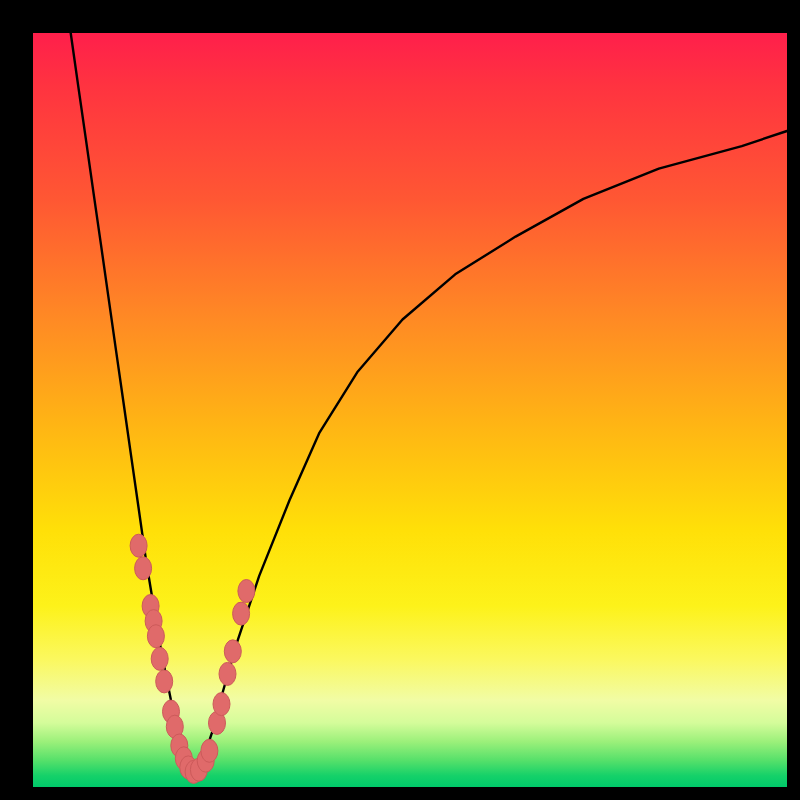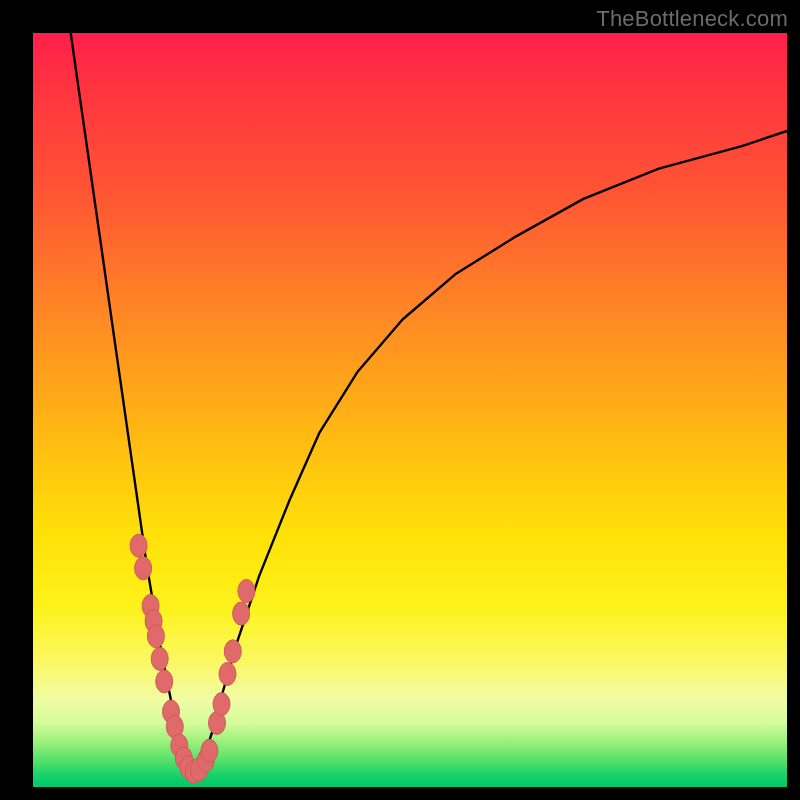--- a/index.html
+++ b/index.html
@@ -58,21 +58,20 @@
     pointer-events: none;
   }
 </style>
 </head>
 <body>
 
 <div class="frame">
 
   <div class="plot-area"></div>
 
-  <div class="watermark">TheBottleneck.com</div>
 
   <svg class="curves" viewBox="0 0 800 800">
     <g id="curve-layer">
         <path d="M70.7 33.0 L78.2 85.8 L85.8 138.6 L93.3 191.3 L100.9 244.1 L108.4 296.9 L115.9 349.7 L123.5 402.5 L131.0 455.2 L138.6 508.0 L146.1 560.8 L153.6 606.0 L161.2 651.3 L168.7 689.0 L176.3 726.7 L183.8 756.8 L191.3 771.9" fill="none" stroke="#000000" stroke-width="2.4" stroke-linecap="round" stroke-linejoin="round"></path>
         <path d="M191.3 771.9 L198.9 764.4 L206.4 749.3 L214.0 726.7 L221.5 696.5 L236.6 643.7 L259.2 575.9 L289.4 500.5 L319.5 432.6 L357.2 372.3 L402.5 319.5 L455.2 274.3 L515.6 236.6 L583.4 198.9 L658.8 168.7 L741.8 146.1 L787.0 131.0" fill="none" stroke="#000000" stroke-width="2.4" stroke-linecap="round" stroke-linejoin="round"></path>
       </g>
     <g id="marker-layer">
         <ellipse cx="138.6" cy="545.7" rx="8.5" ry="11.5" fill="#e06a6a" stroke="#cc5a5a" stroke-width="1"></ellipse>
         <ellipse cx="143.1" cy="568.3" rx="8.5" ry="11.5" fill="#e06a6a" stroke="#cc5a5a" stroke-width="1"></ellipse>
         <ellipse cx="150.6" cy="606.0" rx="8.5" ry="11.5" fill="#e06a6a" stroke="#cc5a5a" stroke-width="1"></ellipse>

